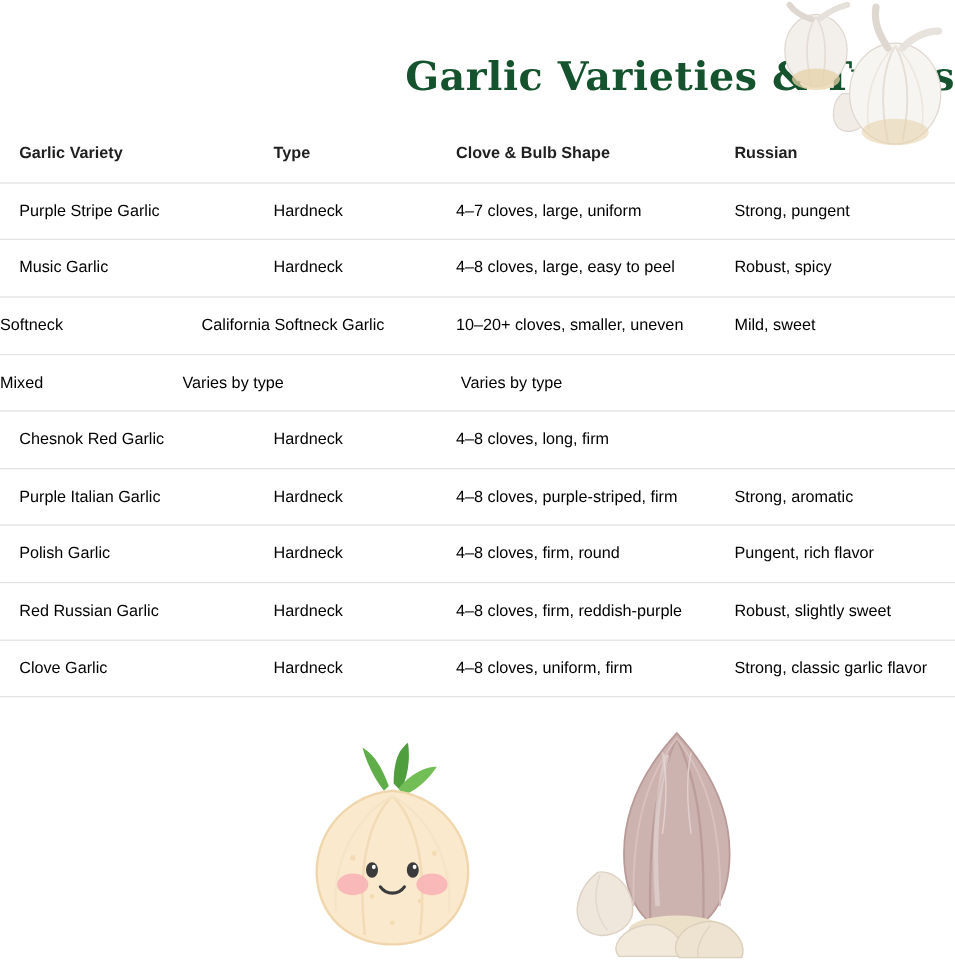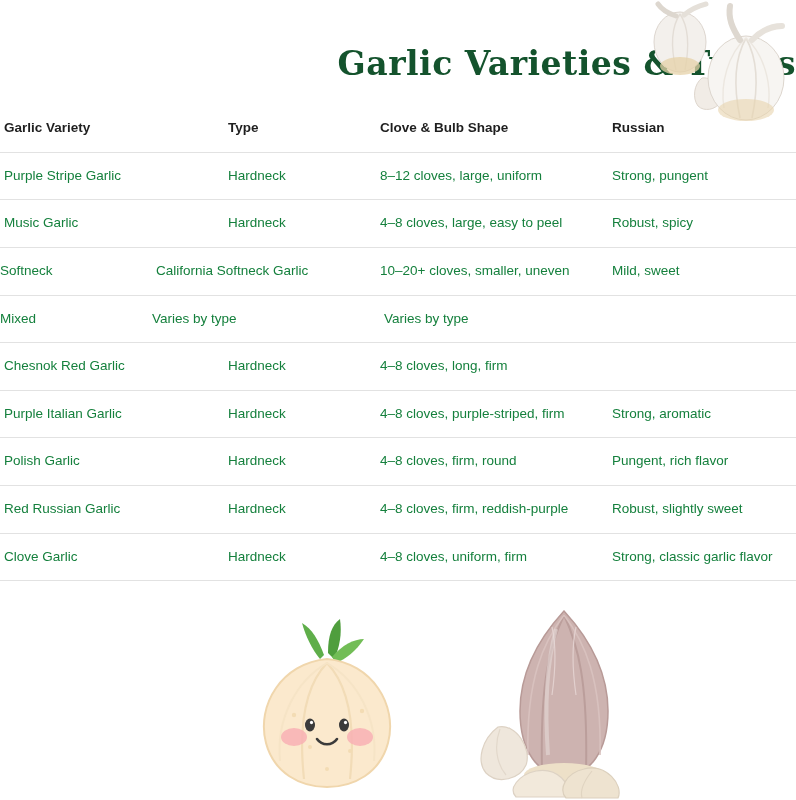--- a/index.html
+++ b/index.html
@@ -43,29 +43,29 @@
     border-bottom: 1px solid #e2e2e2;
     padding: 11px 0 12px 0;
     box-sizing: border-box;
   }
   .row.head {
     padding: 6px 0 12px 0;
   }
   .cell {
     font-size: 13.5px;
     line-height: 1.75;
-    color: #15803d;
+    color: #000000;
     padding-right: 14px;
     box-sizing: border-box;
   }
   .head .cell {
     font-weight: bold;
     color: #1f1f1f;
   }
-  .c1 { width: 228px; padding-left: 4px; }
+  .c1 { width: 228px; padding-left: 16px; }
   .c2 { width: 152px; }
   .c3 { width: 232px; }
   .c4 { width: 184px; }
 
   
   .art {
     position: absolute;
     pointer-events: none;
   }
 
@@ -184,21 +184,21 @@
   <div class="row head">
     <div class="cell c1">Garlic Variety</div>
     <div class="cell c2">Type</div>
     <div class="cell c3">Clove &amp; Bulb Shape</div>
     <div class="cell c4">Russian</div>
   </div>
 
   <div class="row">
     <div class="cell c1">Purple Stripe Garlic</div>
     <div class="cell c2">Hardneck</div>
-    <div class="cell c3">8–12 cloves, large, uniform</div>
+    <div class="cell c3">4–7 cloves, large, uniform</div>
     <div class="cell c4">Strong, pungent</div>
   </div>
 
   <div class="row">
     <div class="cell c1">Music Garlic</div>
     <div class="cell c2">Hardneck</div>
     <div class="cell c3">4–8 cloves, large, easy to peel</div>
     <div class="cell c4">Robust, spicy</div>
   </div>
 

